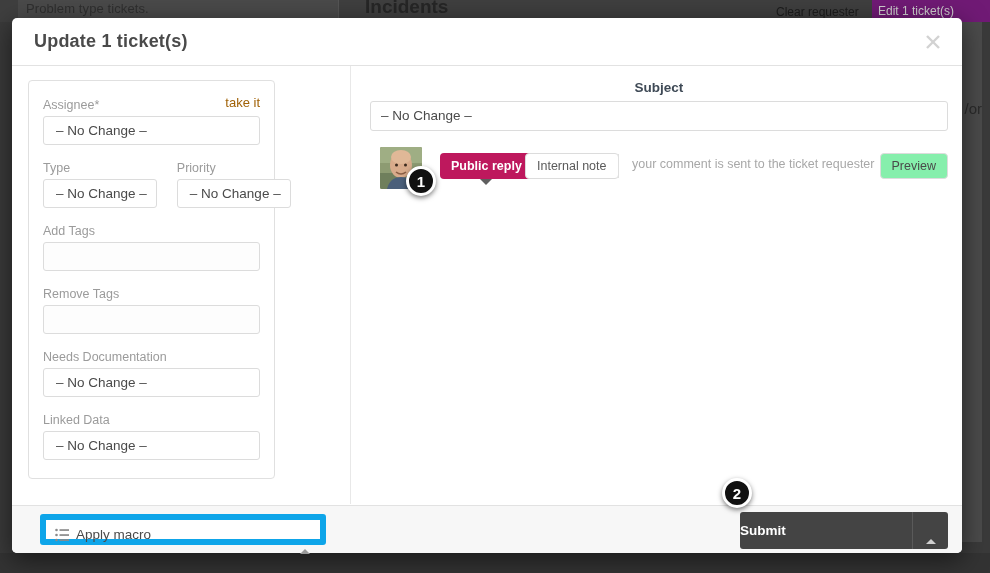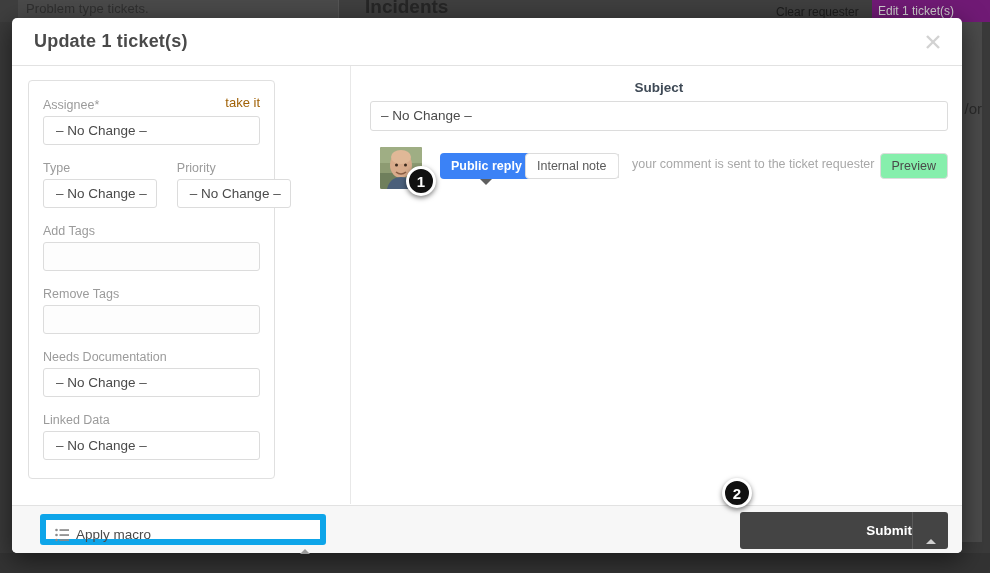--- a/index.html
+++ b/index.html
@@ -234,21 +234,21 @@
     border-radius: 2px;
     overflow: hidden;
     background: #7d8a6a;
   }
   .avatar svg { display: block; }
 
   .tab-public {
     position: absolute;
     left: 70px; top: 0;
     height: 26px;
-    background: #3b82f6;
+    background: #be185d;
     border-radius: 4px;
     color: #fff;
     font-size: 12.5px;
     font-weight: bold;
     line-height: 26px;
     padding: 0 11px;
     cursor: pointer;
   }
   .tab-public::after {
     content: "";
@@ -386,21 +386,21 @@
     border-radius: 3px;
     overflow: hidden;
     background: #444;
     cursor: pointer;
   }
   .submit-main {
     flex: 1;
     color: #fff;
     font-size: 13.5px;
     font-weight: bold;
-    text-align: right;
+    text-align: left;
     line-height: 37px;
   }
   .submit-caret {
     width: 36px;
     border-left: 1px solid #5a5a5a;
     position: relative;
   }
   .submit-caret .up-arrow {
     position: absolute;
     left: 50%; top: 50%;

